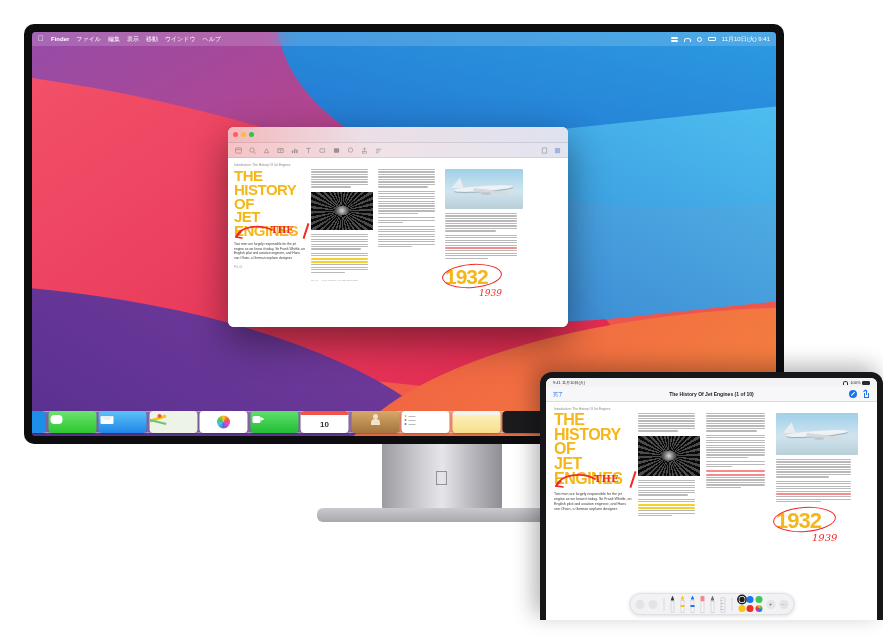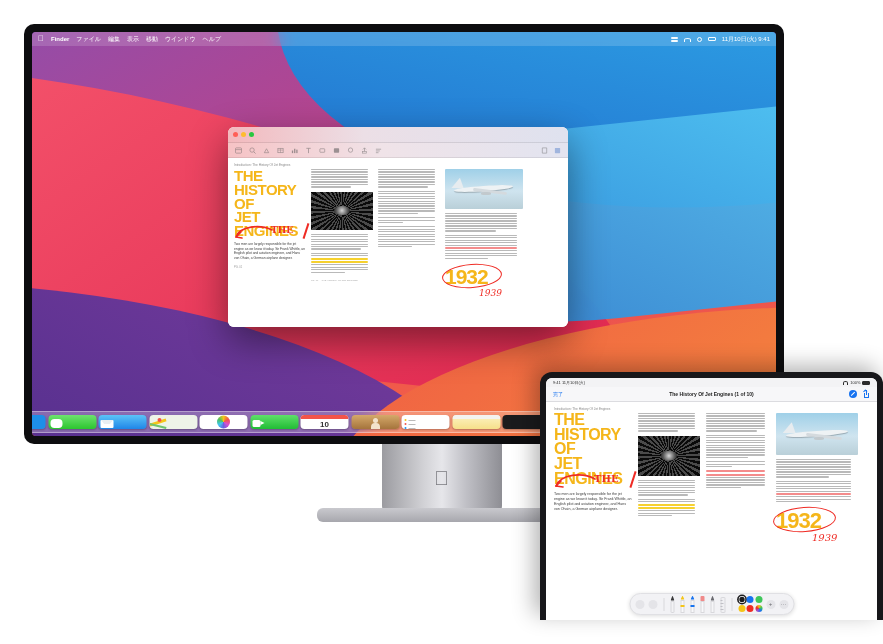--- a/index.html
+++ b/index.html
@@ -131,21 +131,21 @@
   
   .arrow-svg{ position:absolute; pointer-events:none; }
 
   
   #dock{
     position:absolute; left:50%; bottom:3px; transform:translateX(-50%);
     height:22px; padding:0 4px; display:flex; align-items:center; gap:2.5px;
     background:rgba(255,255,255,.28); border:.5px solid rgba(255,255,255,.35);
     border-radius:6px; backdrop-filter:blur(10px); z-index:7;
   }
-  .dock-ico{ width:17px;height:14px;border-radius:4px; position:relative; overflow:hidden;
+  .dock-ico{ width:17px;height:22px;border-radius:4px; position:relative; overflow:hidden;
     box-shadow:0 1px 2px rgba(0,0,0,.25);padding-left:48px; }
   .dock-sep{ width:1px;height:15px;background:rgba(255,255,255,.45); margin:0 2px; }
   #stand-neck{ position:absolute; left:50%; transform:translateX(-50%); top:444px;
     width:120px; height:70px; background:linear-gradient(90deg,#9b9ba0,#d2d2d6 35%,#e6e6ea 50%,#c0c0c6 70%,#8e8e94);
     border-radius:0 0 8px 8px; }
   #stand-base{ position:absolute; left:50%; transform:translateX(-50%); top:508px;
     width:250px; height:14px; background:linear-gradient(180deg,#c9c9ce,#a7a7ad);
     border-radius:6px; }
   #apple-logo{ position:absolute; left:50%; transform:translateX(-50%); top:468px;
     width:18px; height:22px; color:#7b7b80; font-size:20px; line-height:20px; text-align:center; }

